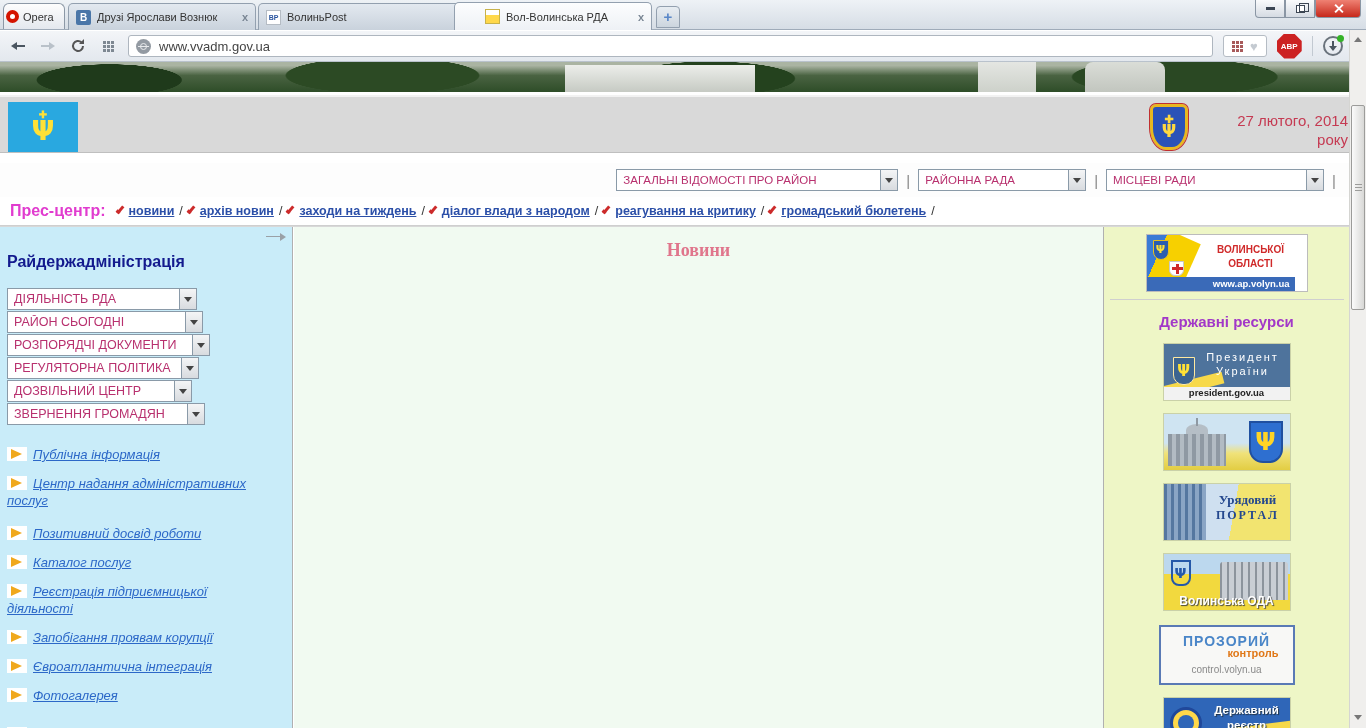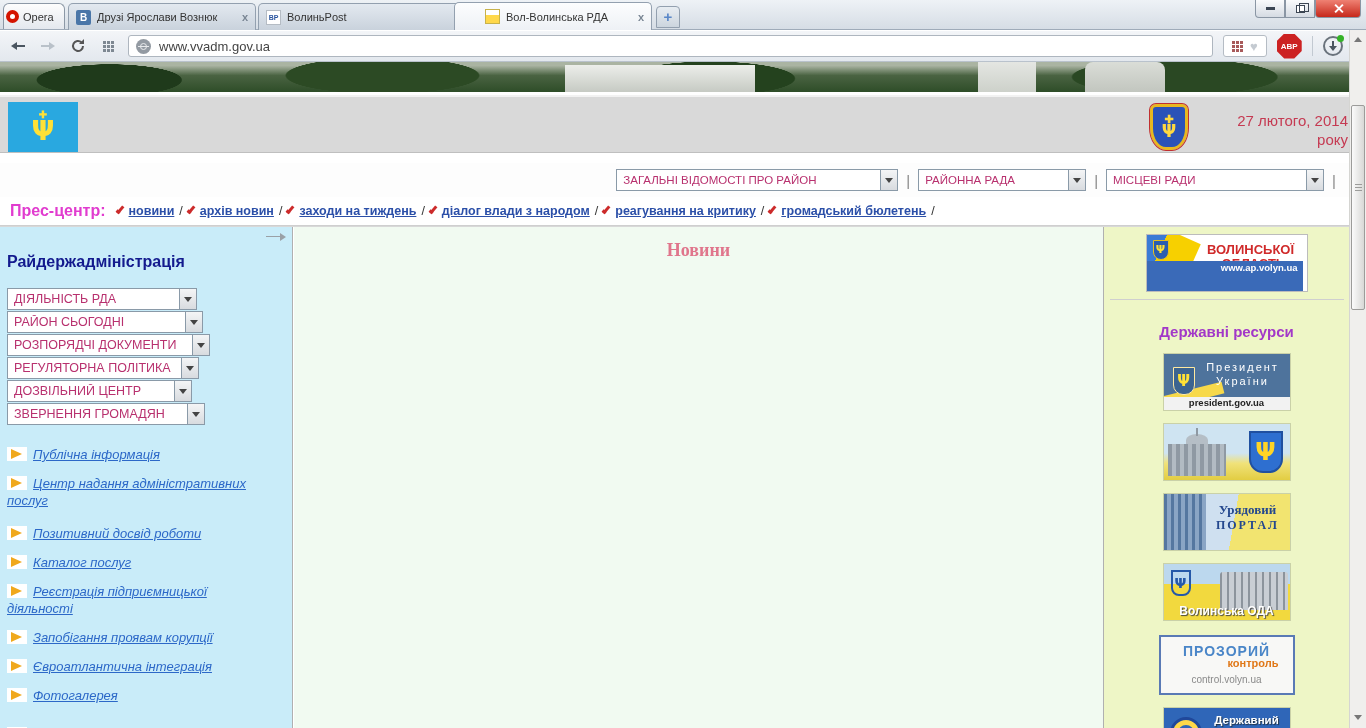--- a/index.html
+++ b/index.html
@@ -129,24 +129,24 @@
 
   .rightsb { position:absolute; left:1103px; top:0; bottom:0; width:246px; background:#eef6c6; border-left:1px solid #b0b0b0; overflow:hidden; }
   .oblastb { width:162px; height:58px; margin:7px auto 0; background:#fff; border:1px solid #bcbcbc; position:relative; overflow:hidden; }
   .oblastb .diag { position:absolute; left:-18px; top:-6px; width:58px; height:80px; transform:rotate(24deg);
                    background:linear-gradient(90deg,#3a7bd5 0 40%, #f7d000 40%); }
   .oblastb .sh1 { position:absolute; left:6px; top:5px; width:16px; height:20px; background:#2a5db0; border:1px solid #e8c020; border-radius:0 0 8px 8px;
                   color:#ffe136; font-size:11px; font-weight:bold; text-align:center; line-height:18px; font-family:"DejaVu Sans",sans-serif; }
   .oblastb .sh2 { position:absolute; left:22px; top:26px; width:15px; height:15px; background:#fff; border:1px solid #c8c8c8; border-radius:0 0 6px 6px; }
   .oblastb .sh2:before { content:""; position:absolute; left:6px; top:2px; width:3px; height:10px; background:#d02a2a; }
   .oblastb .sh2:after { content:""; position:absolute; left:2px; top:5px; width:11px; height:3px; background:#d02a2a; }
-  .oblastb .t { position:absolute; left:52px; top:8px; right:4px; text-align:center; color:#d02a2a; font-weight:bold; font-size:13px; line-height:14px; }
-  .oblastb .u { position:absolute; left:0; right:4px; bottom:0; height:30px; background:#3a6ab8; color:#fff; font-size:9.5px; font-weight:bold; text-align:right; padding:1px 5px 0 0; }
+  .oblastb .t { position:absolute; left:52px; top:8px; right:4px; text-align:center; color:#d02a2a; font-weight:bold; font-size:10px; line-height:14px; }
+  .oblastb .u { position:absolute; left:0; right:12px; bottom:0; height:14px; background:#3a6ab8; color:#fff; font-size:9.5px; font-weight:bold; text-align:right; padding:1px 5px 0 0; }
   .rsep { width:234px; margin:7px auto 0; border-top:1px solid #cfcfcf; }
-  .rhead { margin-top:23px; text-align:center; color:#a238c8; font-size:15px; font-weight:bold; }
+  .rhead { margin-top:13px; text-align:center; color:#a238c8; font-size:15px; font-weight:bold; }
 
   .bnr { width:126px; height:56px; margin:14px auto 0; position:relative; overflow:hidden; box-shadow:0 0 0 1px rgba(0,0,0,.15); }
   .b-pres { background:#4e739c; }
   .b-pres .ribbon { position:absolute; left:-10px; bottom:8px; width:70px; height:12px; background:#f7d94a; transform:rotate(-14deg); }
   .b-pres .shield { position:absolute; left:9px; top:13px; width:22px; height:28px; background:#3c6490; border:1px solid #ffe9a0; border-radius:0 0 10px 10px;
                     color:#ffe136; font-size:15px; font-weight:bold; text-align:center; line-height:26px; font-family:"DejaVu Sans",sans-serif; }
   .b-pres .t { position:absolute; left:34px; top:6px; right:2px; text-align:center; color:#fff; font-size:11px; line-height:14px; letter-spacing:2px; }
   .b-pres .u { position:absolute; left:0; right:0; bottom:0; height:13px; background:#f2f2f2; color:#222; font-size:9.5px; font-weight:bold; text-align:center; }
   .b-rada { background:linear-gradient(180deg,#cfe4f2 0 52%, #f0e27a 70%, #e2cd42); }
   .b-rada .bld { position:absolute; left:4px; bottom:4px; width:58px; height:32px;

